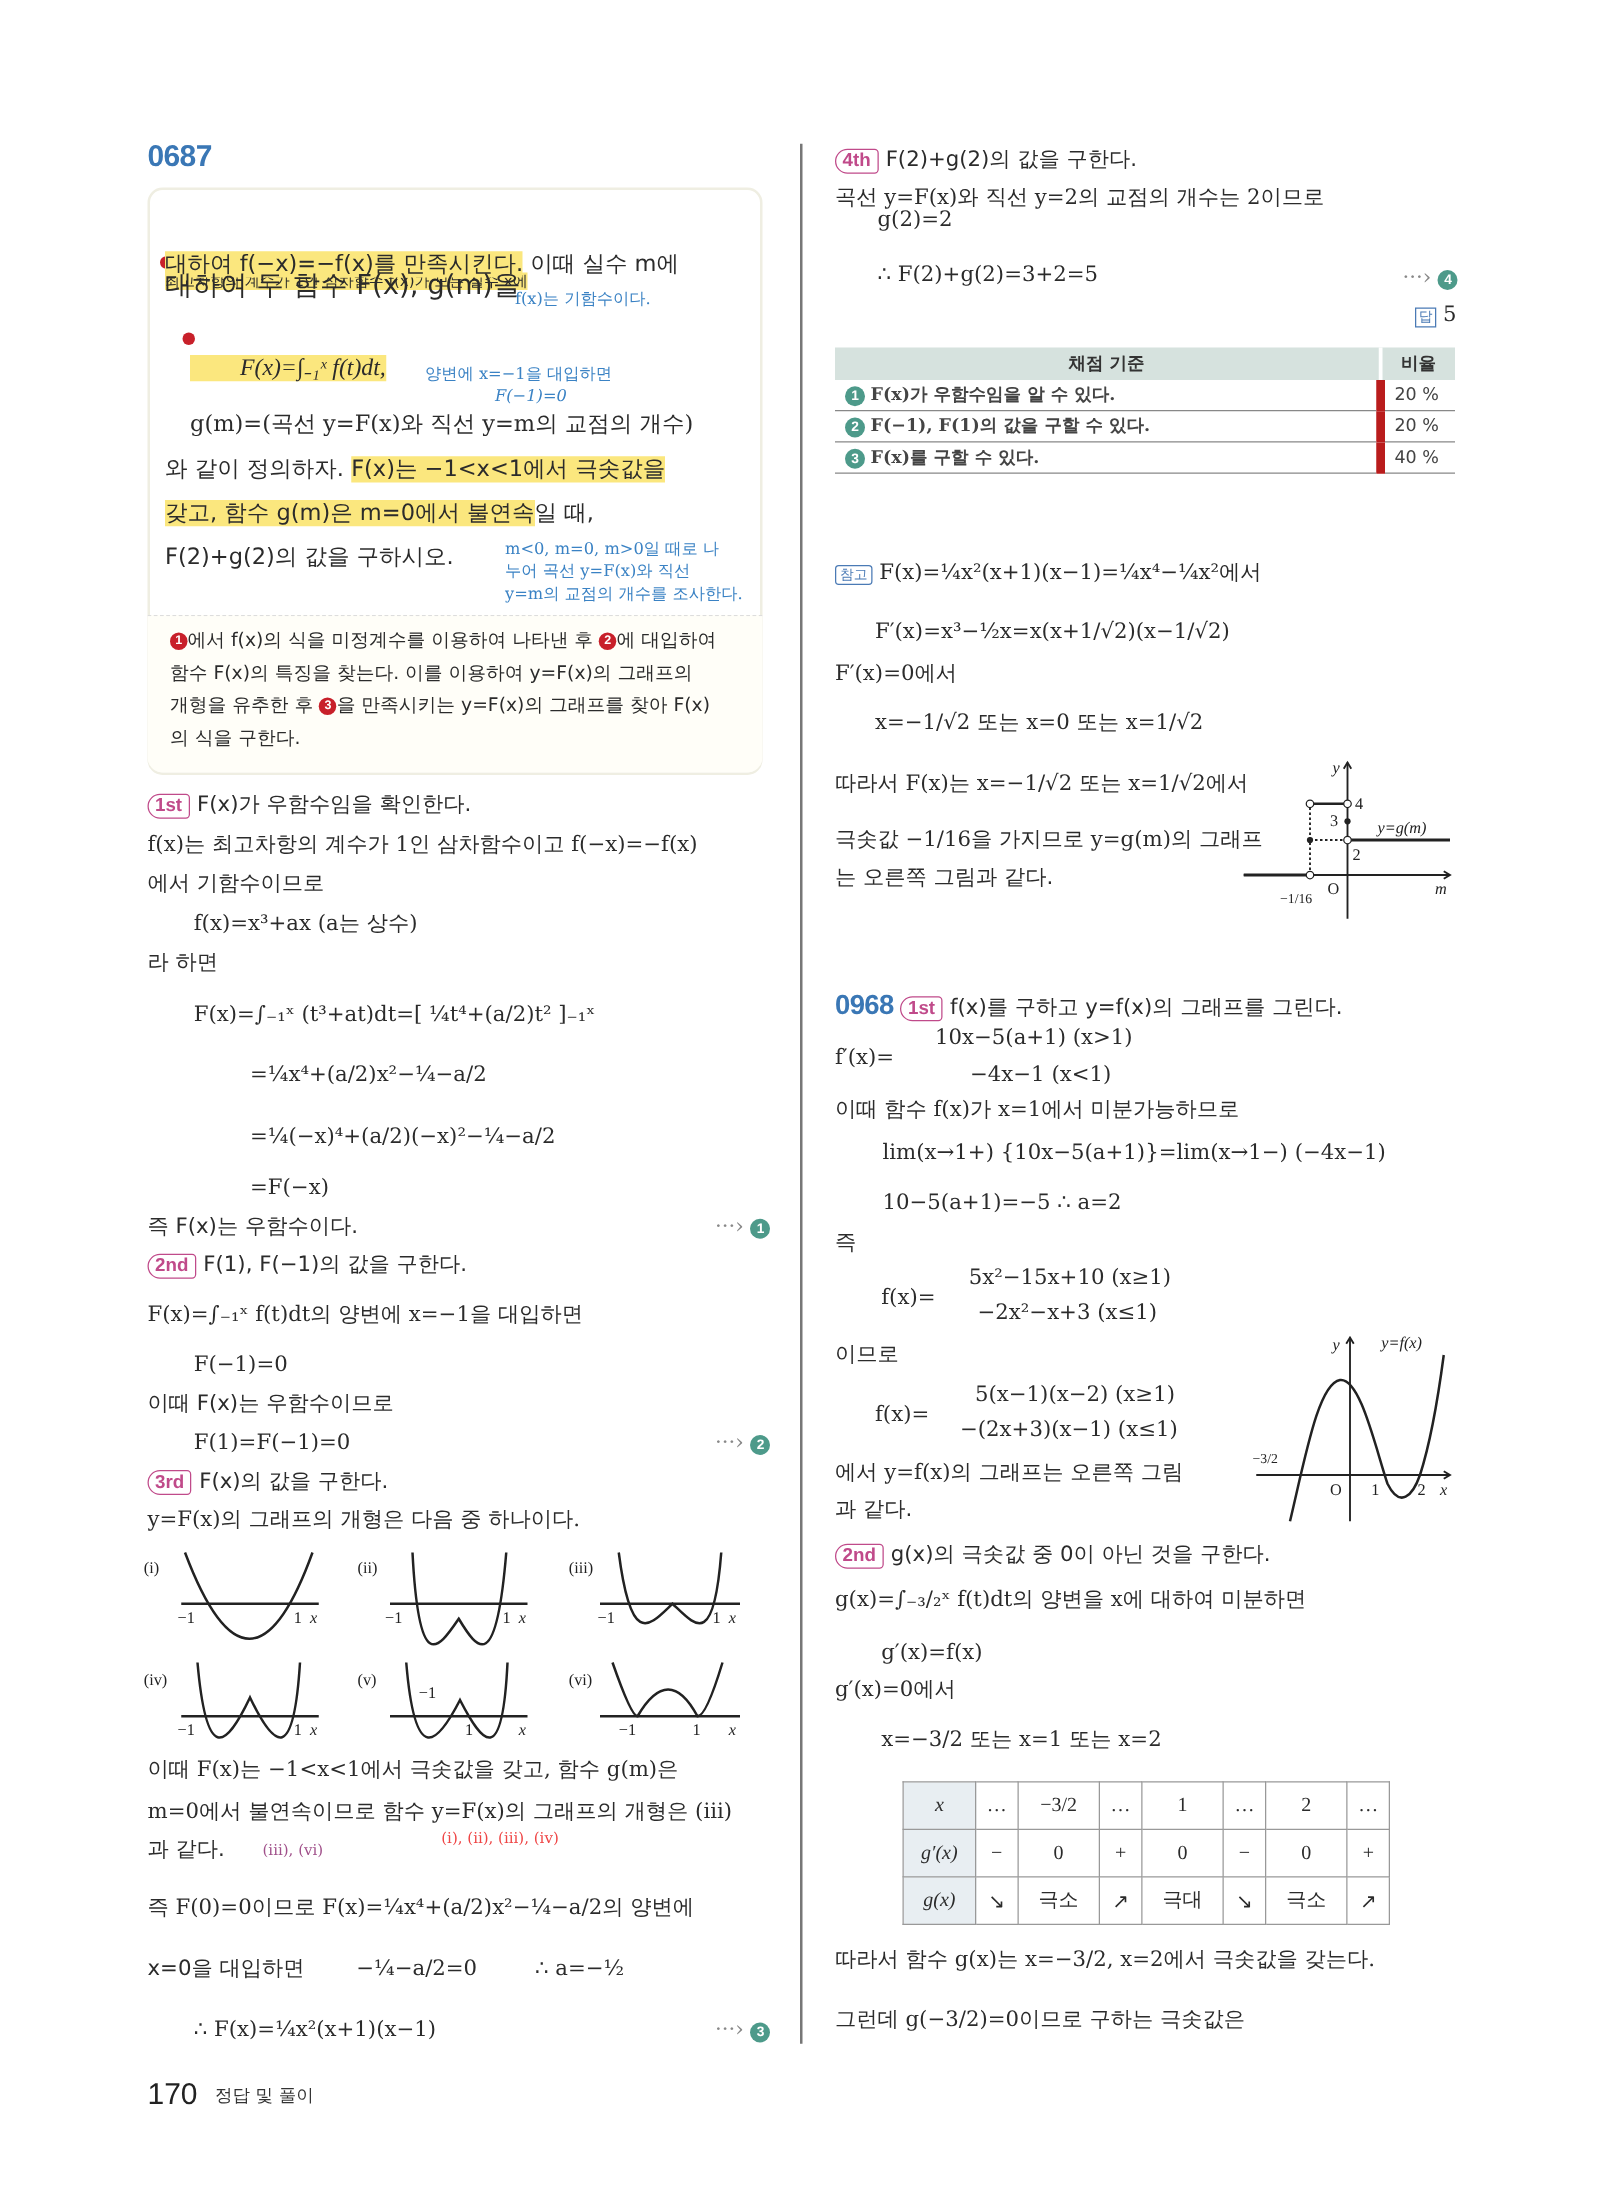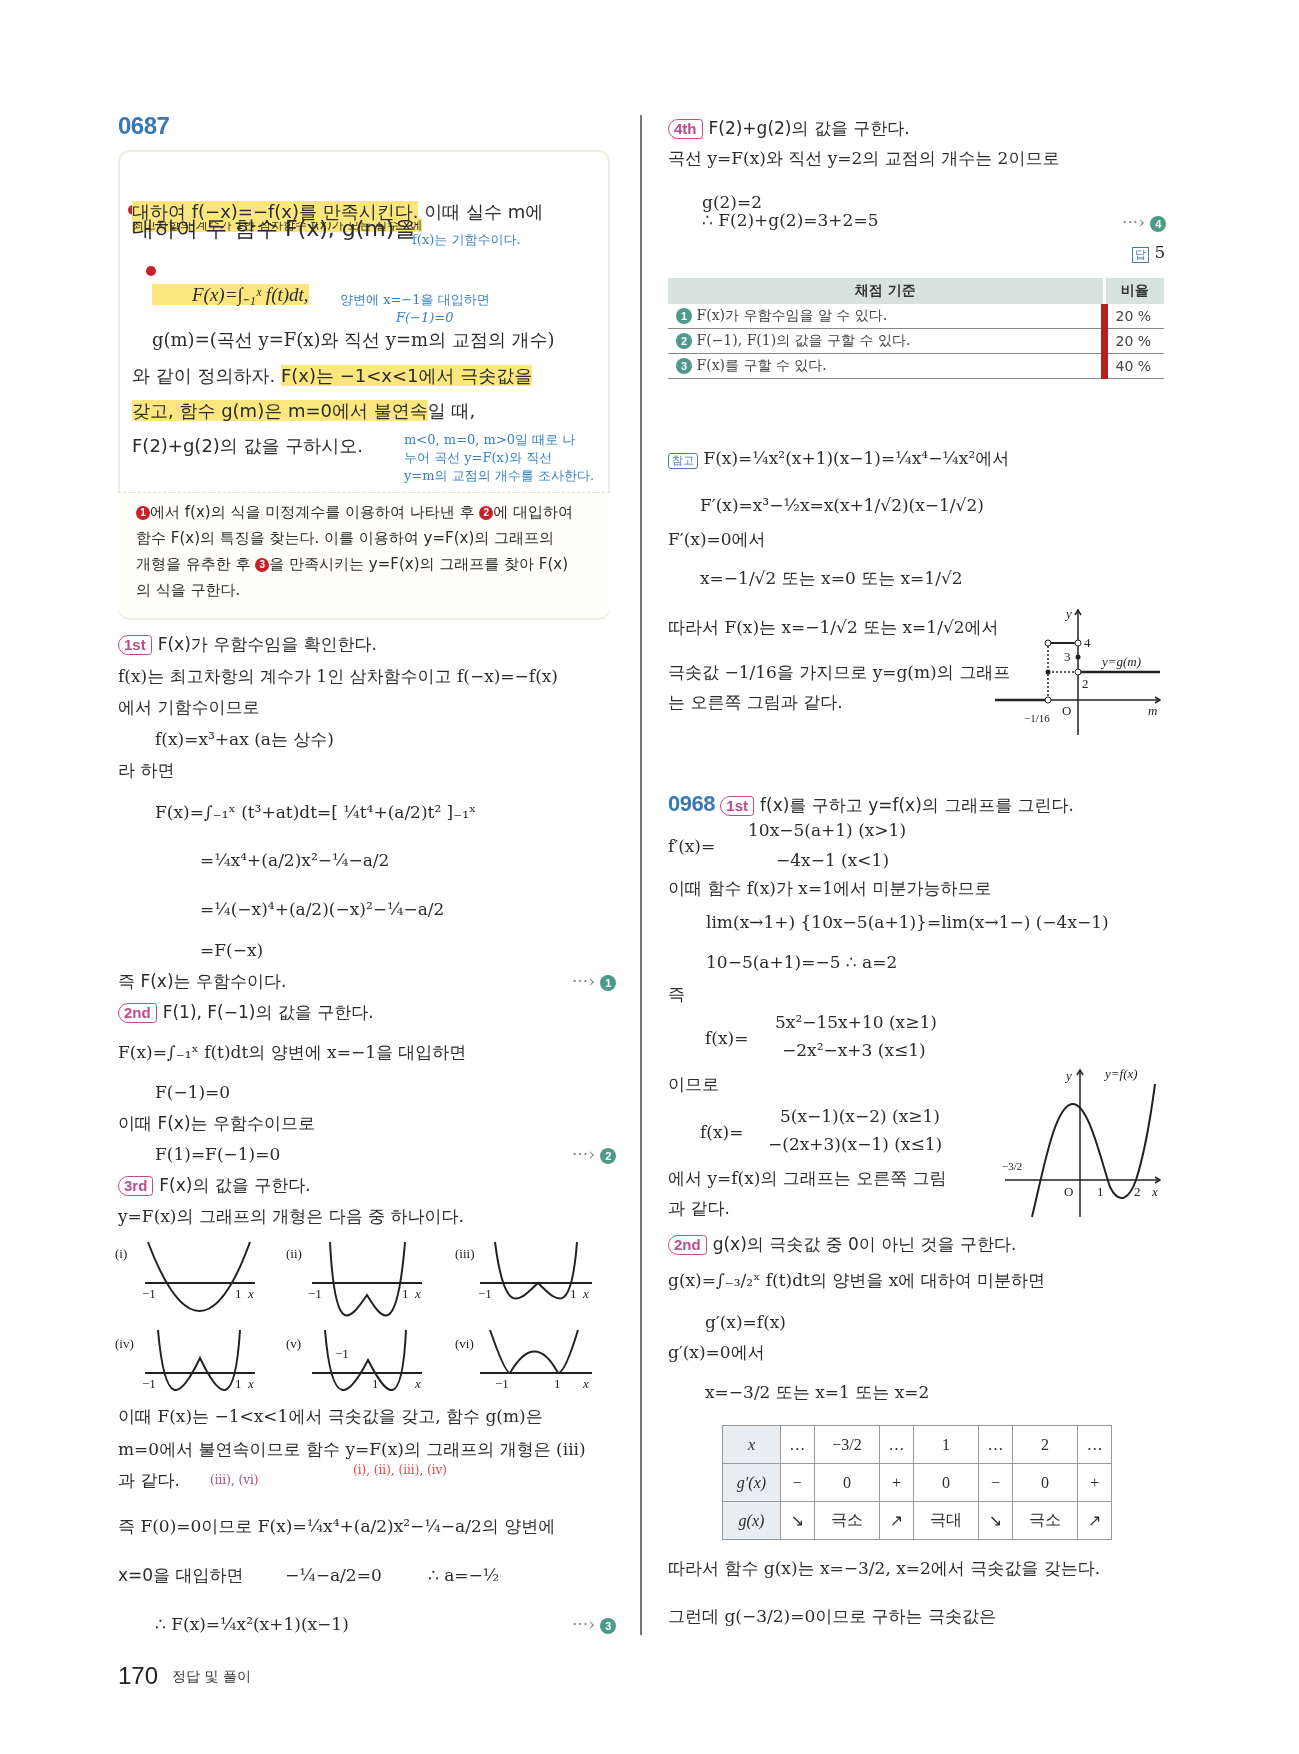--- a/index.html
+++ b/index.html
@@ -1,18 +1,18 @@
 <!DOCTYPE html>
 <html><head>
 <meta charset="utf-8">
 <style>
   * { box-sizing: border-box; margin: 0; padding: 0; }
   html, body { width: 1299px; height: 1754px; background: #ffffff; }
   body { position: relative; font-family: "DejaVu Sans", sans-serif; color: #2b2b2b; font-size: 17px; overflow: hidden; }
-  .serif { font-family: "DejaVu Serif", serif; }
+  .serif { font-family: "DejaVu Serif", serif; font-weight: bold; }
   .m { font-family: "Liberation Serif", serif; font-style: italic; padding-left: 40px; }
   .divider { position: absolute; left: 640px; top: 115px; width: 2px; height: 1520px; background: #777; }
   .pnum { font-family: "Liberation Sans", sans-serif; font-weight: bold; color: #3a77b5; font-size: 24px; letter-spacing: -0.5px; }
   .line { position: absolute; white-space: nowrap; font-family: "DejaVu Serif", serif; font-size: 17px; line-height: 24px; }
   .ko { font-family: "DejaVu Sans", sans-serif; }
   .problem-box { position: absolute; left: 118px; top: 150px; width: 492px; height: 470px; border: 2px solid #efeee2; border-radius: 12px; background: #fff; }
   .hint-box { position: absolute; left: 118px; top: 492px; width: 492px; height: 126px; border-top: 1px dashed #ddd; border-radius: 0 0 12px 12px; background: #fffef8; }
   .hl { background: #fbe77e; }
   .note { color: #3a82c4; font-size: 13px; }
   .step { display: inline-block; border: 1.5px solid #c04a8a; color: #c04a8a; border-radius: 12px 4px 4px 12px; padding: 0 5px; font-family: "Liberation Sans", sans-serif; font-weight: bold; font-size: 15px; line-height: 18px; margin-right: 6px; }
@@ -162,21 +162,21 @@
 <div class="line" style="left:428px;top:1563px;">∴ a=−½</div>
 <div class="line" style="left:155px;top:1612px;">∴ F(x)=¼x²(x+1)(x−1)</div>
 <div class="line" style="left:572px;top:1612px;color:#888;">···› <span class="gbadge">3</span></div>
 
 <div class="divider"></div>
 
 <div class="line ko" style="left:668px;top:116px;">
   <span class="step">4th</span><span>F(2)+g(2)의 값을 구한다.</span>
 </div>
 <div class="line" style="left:668px;top:146px;">곡선 y=F(x)와 직선 y=2의 교점의 개수는 2이므로</div>
-<div class="line" style="left:702px;top:190px;">g(2)=2</div>
+<div class="line" style="left:702px;top:164px;">g(2)=2</div>
 <div class="line" style="left:702px;top:208px;">∴ F(2)+g(2)=3+2=5</div>
 <div class="line" style="left:1122px;top:210px;color:#888;">···› <span class="gbadge">4</span></div>
 <div class="line" style="left:1132px;top:240px;">
   <span style="display:inline-block;border:1px solid #4a7ab5;color:#4a7ab5;font-size:11px;line-height:14px;padding:0 2px;">답</span>
   <span>5</span>
 </div>
 
 <table class="grade">
   <tbody>
       <tr>

